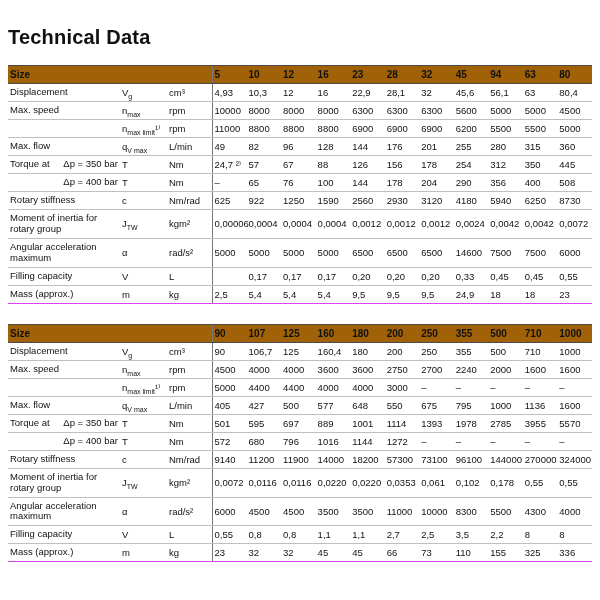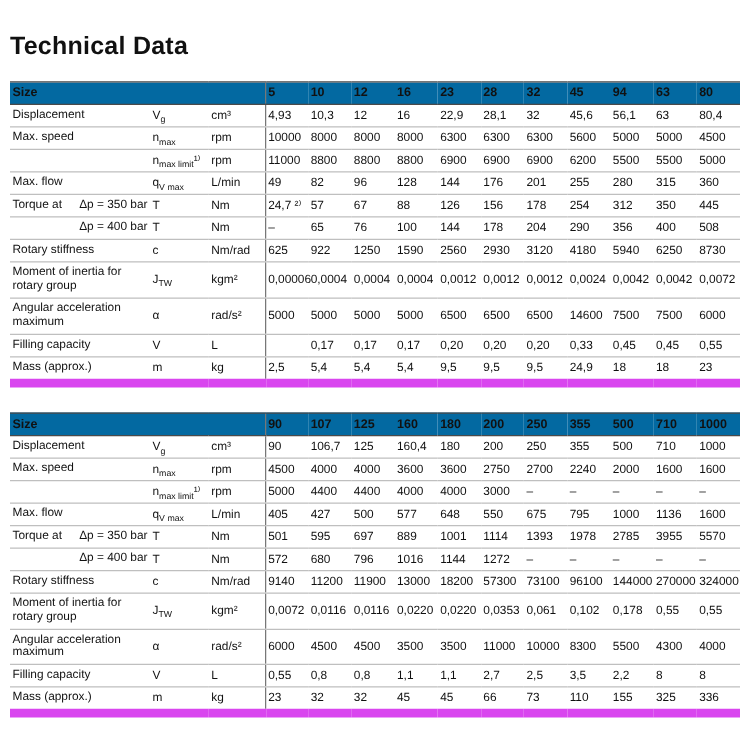--- a/index.html
+++ b/index.html
@@ -17,38 +17,38 @@
   table.tdata{
     border-collapse:collapse;table-layout:fixed;width:100%;
     font-size:9.5px;color:#111;
   }
   table.tdata + table.tdata{margin-top:20px;}
   col.c-label{width:112px;}
   col.c-sym{width:47px;}
   col.c-unit{width:45px;}
 
   thead th{
-    background:#0369a1;
+    background:#a16207;
     border-top:1.5px solid #4a4a4a;
     border-bottom:1px solid #4a4a4a;
     text-align:left;
     font-size:10px;
     font-weight:700;
     padding:3px 2px;
     white-space:nowrap;
   }
   tbody td{
     border-bottom:1px solid #bfbfbf;
     padding:3px 2px;
     text-align:left;
     vertical-align:middle;
     white-space:nowrap;
     overflow:visible;
   }
-  tbody tr:last-child td{border-bottom:7px solid #d946ef;}
+  tbody tr:last-child td{border-bottom:1px solid #d946ef;}
   td.lbl{white-space:normal;line-height:1.15;}
   .lblwrap{display:flex;justify-content:space-between;align-items:flex-end;}
   .vline{border-left:1px solid #777;}
   sub{font-size:7px;line-height:0;}
 </style>
 </head>
 <body>
 
 <div class="page">
   <h1 class="title">Technical Data</h1>
@@ -415,21 +415,21 @@
             <td class="val ">–</td>
             <td class="val ">–</td>
           </tr>
           <tr>
             <td class="lbl"><span>Rotary stiffness</span></td>
             <td class="sym">c</td>
             <td class="unit">Nm/rad</td>
             <td class="val vline">9140</td>
             <td class="val ">11200</td>
             <td class="val ">11900</td>
-            <td class="val ">13000</td>
+            <td class="val ">14000</td>
             <td class="val ">18200</td>
             <td class="val ">57300</td>
             <td class="val ">73100</td>
             <td class="val ">96100</td>
             <td class="val ">144000</td>
             <td class="val ">270000</td>
             <td class="val ">324000</td>
           </tr>
           <tr>
             <td class="lbl"><span>Moment of inertia for rotary group</span></td>

